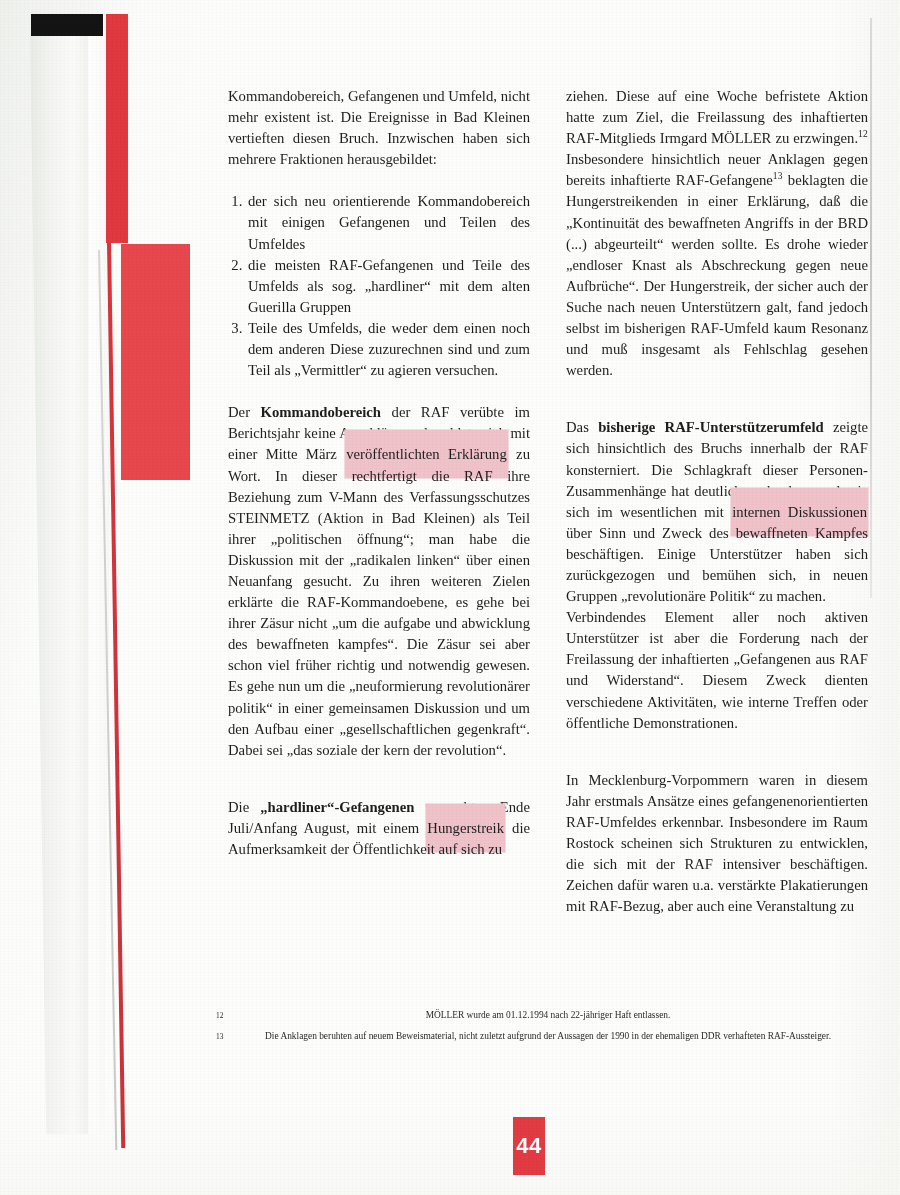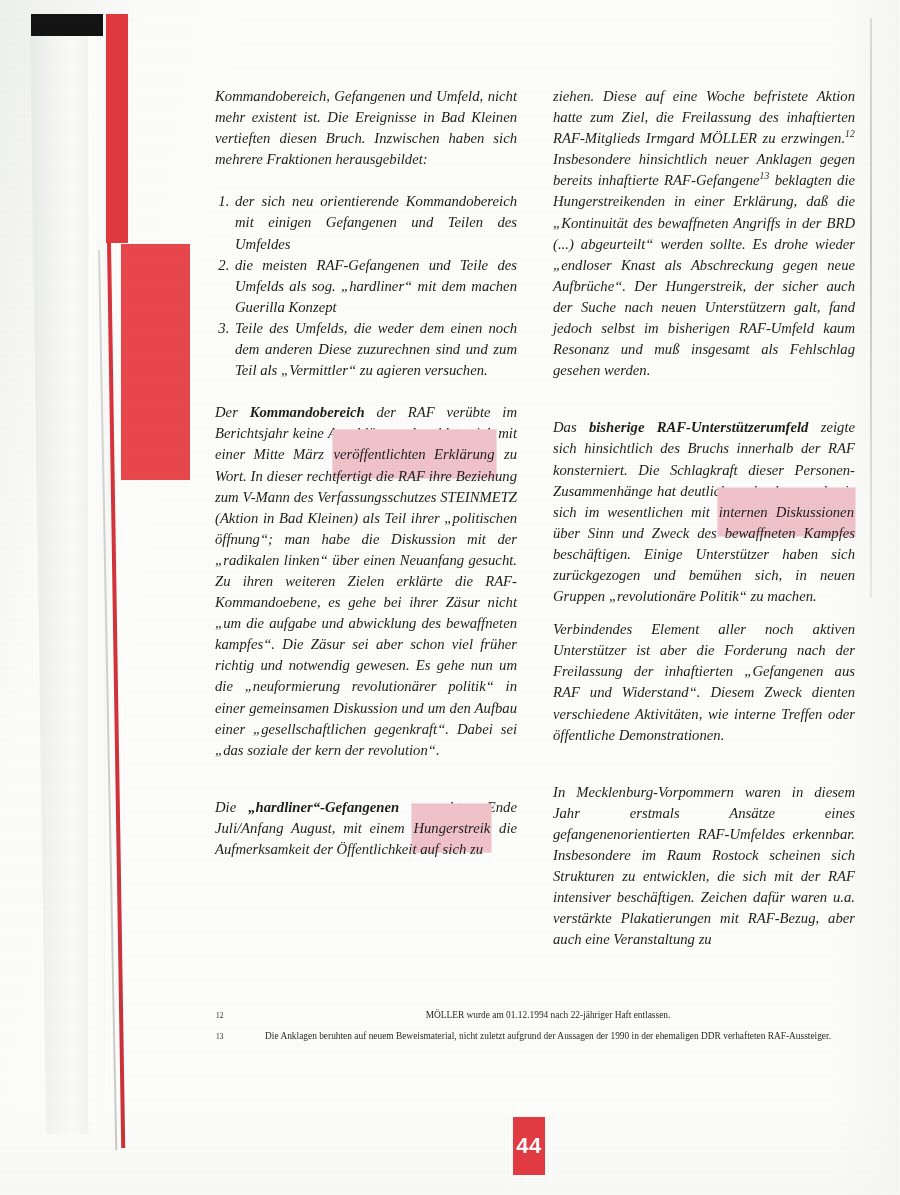--- a/index.html
+++ b/index.html
@@ -55,23 +55,22 @@
     position: absolute;
     right: 28px; top: 18px;
     width: 2px; height: 580px;
     background: linear-gradient(to bottom, #d8d8d8, #bfbfbf 40%, #e6e6e6);
     opacity: .9;
   }
 
   
   #content {
     position: absolute;
-    left: 215px; top: 86px;
+    left: 228px; top: 86px;
     width: 640px;
-    font-style: italic;
   }
   .cols {
     display: flex;
     gap: 36px;
     align-items: flex-start;
   }
   .col { width: 302px; }
 
   p.body {
     margin: 0 0 0 0;
@@ -186,37 +185,37 @@
 
   <div id="content">
     <div class="cols">
 
       <div class="col">
 
         <p class="body">Kommandobereich, Gefangenen und Umfeld, nicht mehr existent ist. Die Ereignisse in Bad Kleinen vertieften diesen Bruch. Inzwischen haben sich mehrere Fraktionen herausgebildet:</p>
 
         <ol class="fractions">
           <li>der sich neu orientierende Kommandobereich mit einigen Gefangenen und Teilen des Umfeldes</li>
-          <li>die meisten RAF-Gefangenen und Teile des Umfelds als sog. „hardliner“ mit dem machen Guerilla Konzept</li>
+          <li>die meisten RAF-Gefangenen und Teile des Umfelds als sog. „hardliner“ mit dem alten Guerilla Gruppen</li>
           <li>Teile des Umfelds, die weder dem einen noch dem anderen Diese zuzurechnen sind und zum Teil als „Vermittler“ zu agieren versuchen.</li>
         </ol>
 
         <p class="body" style="margin-top:21px"><span>Der </span><b>Kommandobereich</b><span> der RAF verübte im Berichtsjahr keine Anschläge und meldete sich mit einer Mitte März </span><span class="hl">veröffentlichten Erklärung</span><span> zu Wort. In dieser rechtfertigt die RAF ihre Beziehung zum V-Mann des Verfassungsschutzes STEINMETZ (Aktion in Bad Kleinen) als Teil ihrer „politischen öffnung“; man habe die Diskussion mit der „radikalen linken“ über einen Neuanfang gesucht. Zu ihren weiteren Zielen erklärte die RAF-Kommandoebene, es gehe bei ihrer Zäsur nicht „um die aufgabe und abwicklung des bewaffneten kampfes“. Die Zäsur sei aber schon viel früher richtig und notwendig gewesen. Es gehe nun um die „neuformierung revolutionärer politik“ in einer gemeinsamen Diskussion und um den Aufbau einer „gesellschaftlichen gegenkraft“. Dabei sei „das soziale der kern der revolution“.</span></p>
 
         <p class="body"><span>Die </span><b>„hardliner“-Gefangenen</b><span> versuchten Ende Juli/Anfang August, mit einem </span><span class="hl">Hungerstreik</span><span> die Aufmerksamkeit der Öffentlichkeit auf sich zu</span></p>
 
       </div>
 
       <div class="col">
 
         <p class="body"><span>ziehen. Diese auf eine Woche befristete Aktion hatte zum Ziel, die Freilassung des inhaftierten RAF-Mitglieds Irmgard MÖLLER zu erzwingen.</span><sup class="fn">12</sup><span> Insbesondere hinsichtlich neuer Anklagen gegen bereits inhaftierte RAF-Gefangene</span><sup class="fn">13</sup><span> beklagten die Hungerstreikenden in einer Erklärung, daß die „Kontinuität des bewaffneten Angriffs in der BRD (...) abgeurteilt“ werden sollte. Es drohe wieder „endloser Knast als Abschreckung gegen neue Aufbrüche“. Der Hungerstreik, der sicher auch der Suche nach neuen Unterstützern galt, fand jedoch selbst im bisherigen RAF-Umfeld kaum Resonanz und muß insgesamt als Fehlschlag gesehen werden.</span></p>
 
         <p class="body"><span>Das </span><b>bisherige RAF-Unterstützerumfeld</b><span> zeigte sich hinsichtlich des Bruchs innerhalb der RAF konsterniert. Die Schlagkraft dieser Personen-Zusammenhänge hat deutlich nachgelassen, da sie sich im wesentlichen mit </span><span class="hl">internen Diskussionen</span><span> über Sinn und Zweck des bewaffneten Kampfes beschäftigen. Einige Unterstützer haben sich zurückgezogen und bemühen sich, in neuen Gruppen „revolutionäre Politik“ zu machen.</span></p>
 
-        <p class="body tight" style="margin-top:12px">Verbindendes Element aller noch aktiven Unterstützer ist aber die Forderung nach der Freilassung der inhaftierten „Gefangenen aus RAF und Widerstand“. Diesem Zweck dienten verschiedene Aktivitäten, wie interne Treffen oder öffentliche Demonstrationen.</p>
+        <p class="body tight" style="margin-top:0">Verbindendes Element aller noch aktiven Unterstützer ist aber die Forderung nach der Freilassung der inhaftierten „Gefangenen aus RAF und Widerstand“. Diesem Zweck dienten verschiedene Aktivitäten, wie interne Treffen oder öffentliche Demonstrationen.</p>
 
         <p class="body">In Mecklenburg-Vorpommern waren in diesem Jahr erstmals Ansätze eines gefangenenorientierten RAF-Umfeldes erkennbar. Insbesondere im Raum Rostock scheinen sich Strukturen zu entwicklen, die sich mit der RAF intensiver beschäftigen. Zeichen dafür waren u.a. verstärkte Plakatierungen mit RAF-Bezug, aber auch eine Veranstaltung zu</p>
 
       </div>
 
     </div>
   </div>
 
   <div id="footnotes">
     <div class="fnrow">

